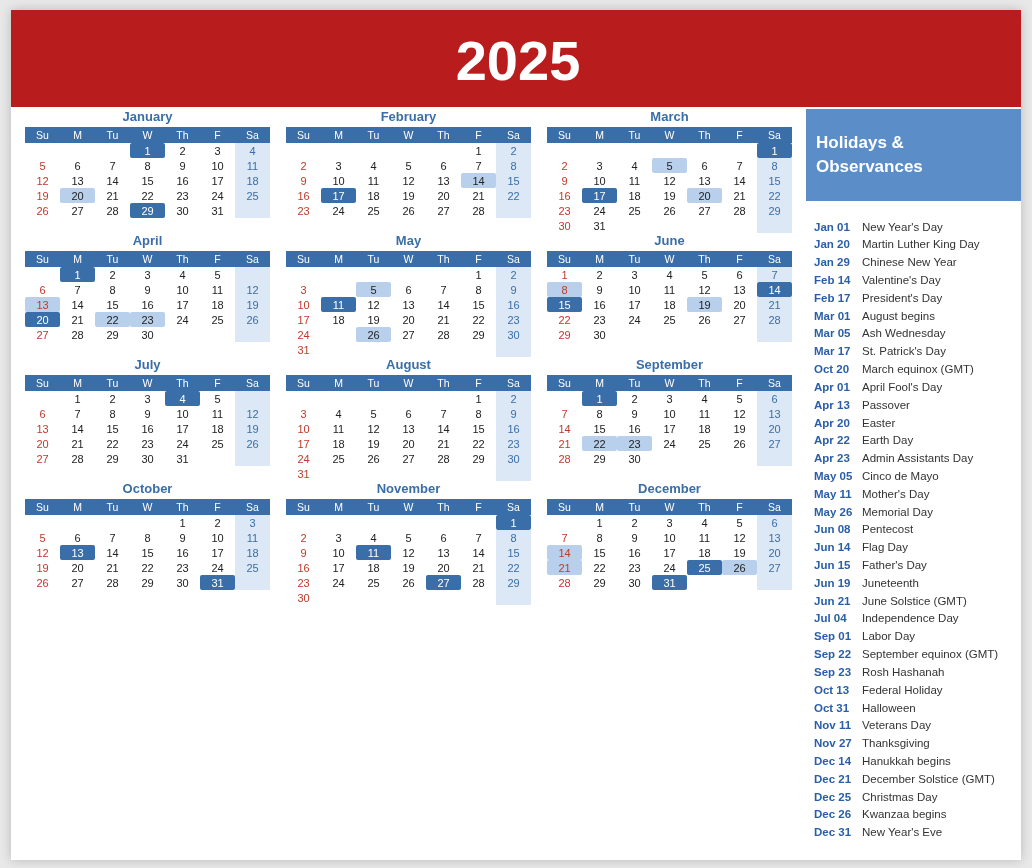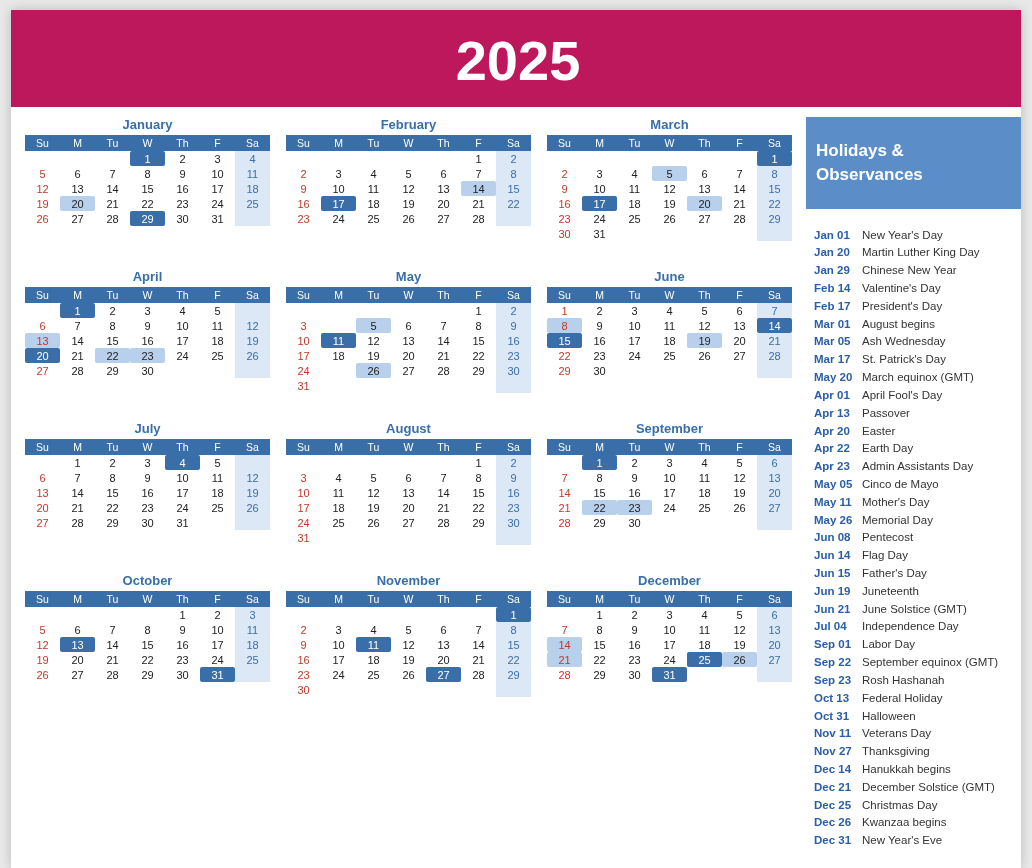--- a/index.html
+++ b/index.html
@@ -26,27 +26,27 @@
       flex: 1;
       padding: 0 10px 10px 10px;
     }
     .holidays-section {
       width: 215px;
       min-width: 215px;
       padding: 0;
     }
     
     .year-header {
-      background: #be185d;
+      background: #b91c1c;
       color: #fff;
       text-align: center;
       font-size: 56px;
       font-weight: bold;
       padding: 18px 0 14px 4px;
-      margin-bottom: 10px;
+      margin-bottom: 2px;
     }
     
     .holidays-header {
       background: #5b8dc9;
       color: #fff;
       text-align: left;
       font-size: 17px;
       font-weight: bold;
       padding: 22px 10px 22px 10px;
       line-height: 1.4;
@@ -66,21 +66,21 @@
       font-weight: bold;
       min-width: 44px;
     }
     .holiday-name {
       color: #333;
     }
     
     .months-grid {
       display: grid;
       grid-template-columns: repeat(3, 1fr);
-      gap: 28px 16px;
+      gap: 0 16px;
       padding: 0 4px;
     }
     .month-block {
       min-width: 0;
     }
     .month-title {
       text-align: center;
       color: #3a6ea8;
       font-size: 13px;
       font-weight: bold;
@@ -982,21 +982,21 @@
           </div>
           <div class="holiday-item">
             <span class="holiday-date">Mar 05</span>
             <span class="holiday-name">Ash Wednesday</span>
           </div>
           <div class="holiday-item">
             <span class="holiday-date">Mar 17</span>
             <span class="holiday-name">St. Patrick's Day</span>
           </div>
           <div class="holiday-item">
-            <span class="holiday-date">May 20</span>
+            <span class="holiday-date">Oct 20</span>
             <span class="holiday-name">March equinox (GMT)</span>
           </div>
           <div class="holiday-item">
             <span class="holiday-date">Apr 01</span>
             <span class="holiday-name">April Fool's Day</span>
           </div>
           <div class="holiday-item">
             <span class="holiday-date">Apr 13</span>
             <span class="holiday-name">Passover</span>
           </div>

